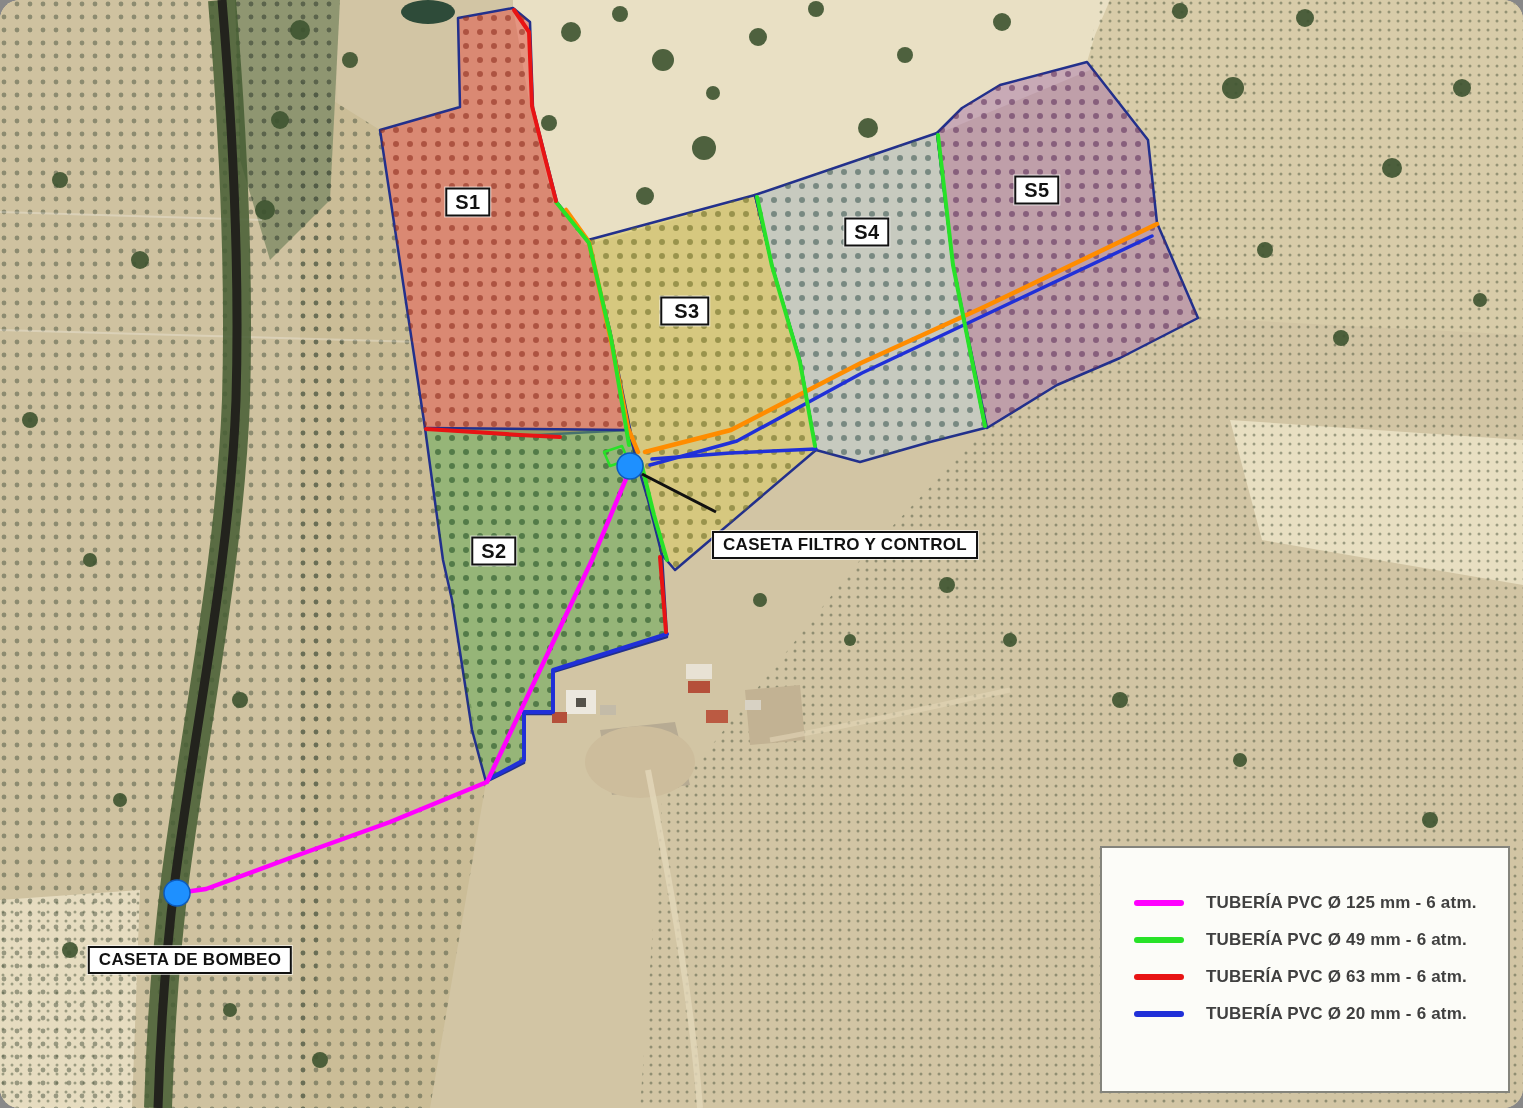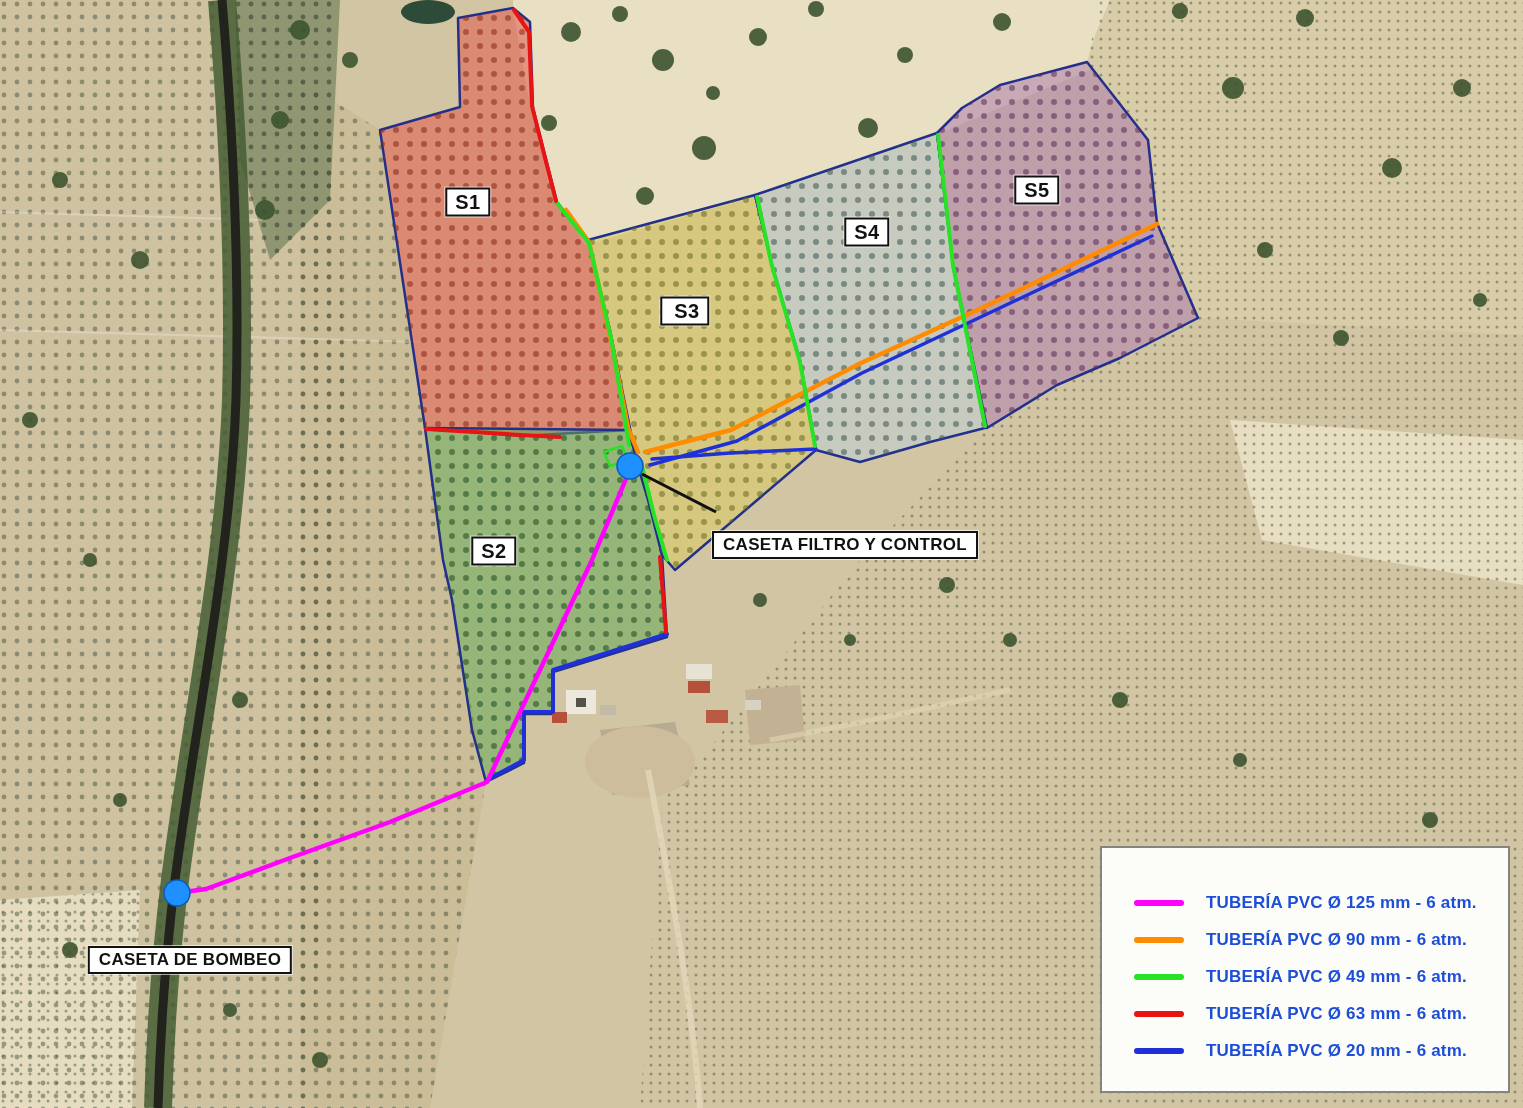--- a/index.html
+++ b/index.html
@@ -1,36 +1,36 @@
 <!DOCTYPE html>
 <html><head>
 <meta charset="utf-8">
 <style>
   html,body{margin:0;padding:0;background:#888;}
   .stage{
     position:relative;width:1523px;height:1108px;overflow:hidden;
-    background:#d2c5a4;font-family:"Liberation Sans",sans-serif;
+    background:#d2c5a4;font-family:"Liberation Sans",sans-serif;border-radius:20px;
   }
   .stage svg.map{position:absolute;left:0;top:0;}
   .maplabel{
     position:absolute;background:#ffffff;border:2px solid #111;
     color:#111;font-weight:bold;white-space:nowrap;
     transform:translate(-50%,-50%);
     box-shadow:0 0 0 1px rgba(255,255,255,.6);
   }
   .sector-tag{font-size:20px;padding:1px 8px;letter-spacing:.5px;}
   .caseta-tag{font-size:17px;padding:2px 9px;letter-spacing:.3px;margin-top:28px;}
   .legend{
     position:absolute;left:1100px;top:846px;width:410px;height:247px;
     background:#fcfcf8;border:2px solid #84847c;box-sizing:border-box;
     padding-top:36px;
   }
   .legend-row{display:flex;align-items:center;height:37px;padding-left:32px;}
   .legend-swatch{width:50px;height:6px;border-radius:3px;flex:0 0 auto;}
-  .legend-label{margin-left:22px;font-size:17px;font-weight:bold;color:#1d4ed8;letter-spacing:.2px;}
+  .legend-label{margin-left:22px;font-size:17px;font-weight:bold;color:#404040;letter-spacing:.2px;}
 </style>
 </head>
 <body>
 
 <div class="stage">
 
 <svg class="map" width="1523" height="1108" viewBox="0 0 1523 1108">
   <defs>
     <pattern id="bgDotsFine" width="9" height="9" patternUnits="userSpaceOnUse">
       <circle cx="3" cy="3" r="1.5" fill="#4e5840" opacity="0.5"></circle>
@@ -213,24 +213,20 @@
 
 <div class="maplabel caseta-tag" style="left:845px;top:517px;">CASETA FILTRO Y CONTROL</div>
 <div class="maplabel caseta-tag" style="left:190px;top:932px;">CASETA DE BOMBEO</div>
 
 <div class="legend">
   <div class="legend-row">
     <span class="legend-swatch" style="background-color: rgb(255, 0, 255);"></span>
     <span class="legend-label">TUBERÍA PVC Ø 125 mm - 6 atm.</span>
   </div>
   <div class="legend-row">
-    <span class="legend-swatch" style="background-color: rgb(255, 140, 0);"></span>
-    <span class="legend-label">TUBERÍA PVC Ø 90 mm - 6 atm.</span>
-  </div>
-  <div class="legend-row">
     <span class="legend-swatch" style="background-color: rgb(40, 226, 40);"></span>
     <span class="legend-label">TUBERÍA PVC Ø 49 mm - 6 atm.</span>
   </div>
   <div class="legend-row">
     <span class="legend-swatch" style="background-color: rgb(232, 20, 20);"></span>
     <span class="legend-label">TUBERÍA PVC Ø 63 mm - 6 atm.</span>
   </div>
   <div class="legend-row">
     <span class="legend-swatch" style="background-color: rgb(32, 48, 216);"></span>
     <span class="legend-label">TUBERÍA PVC Ø 20 mm - 6 atm.</span>

